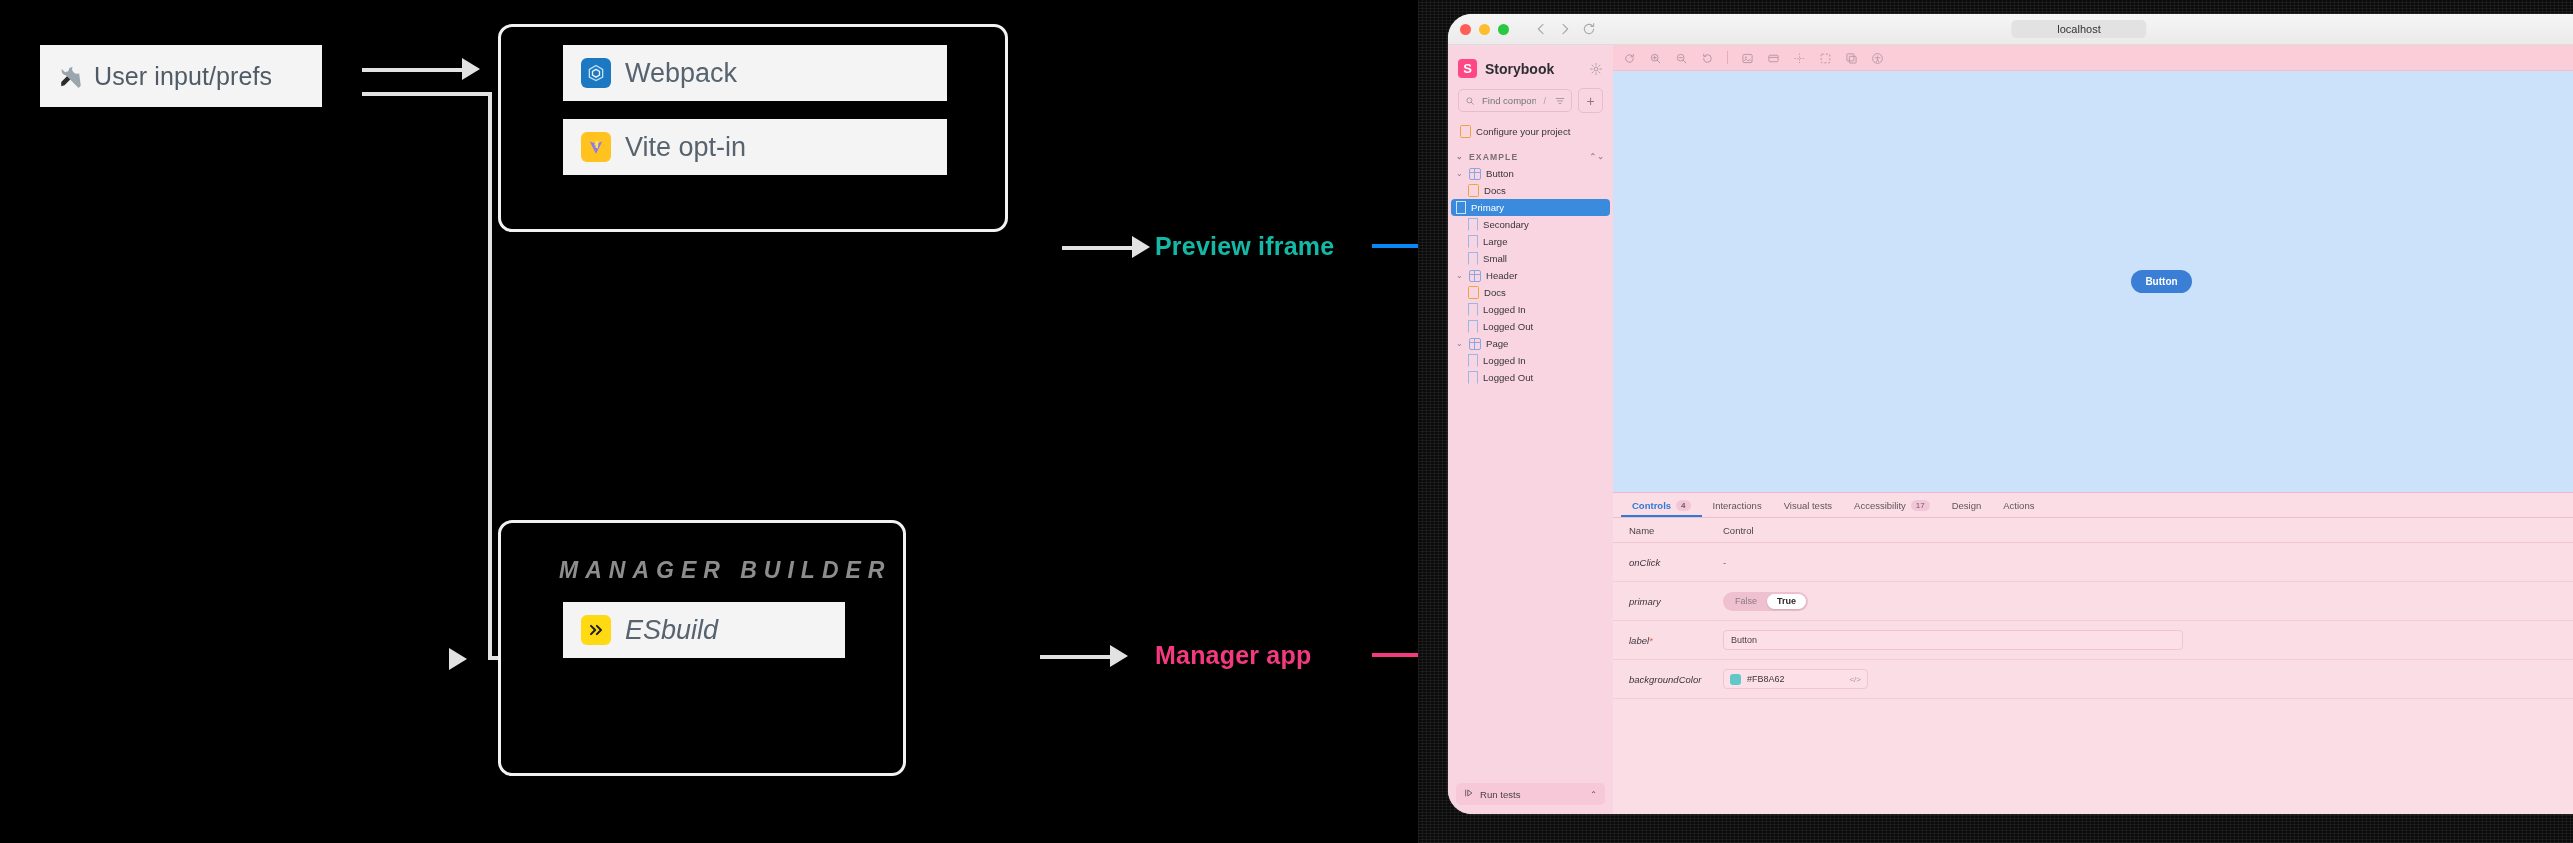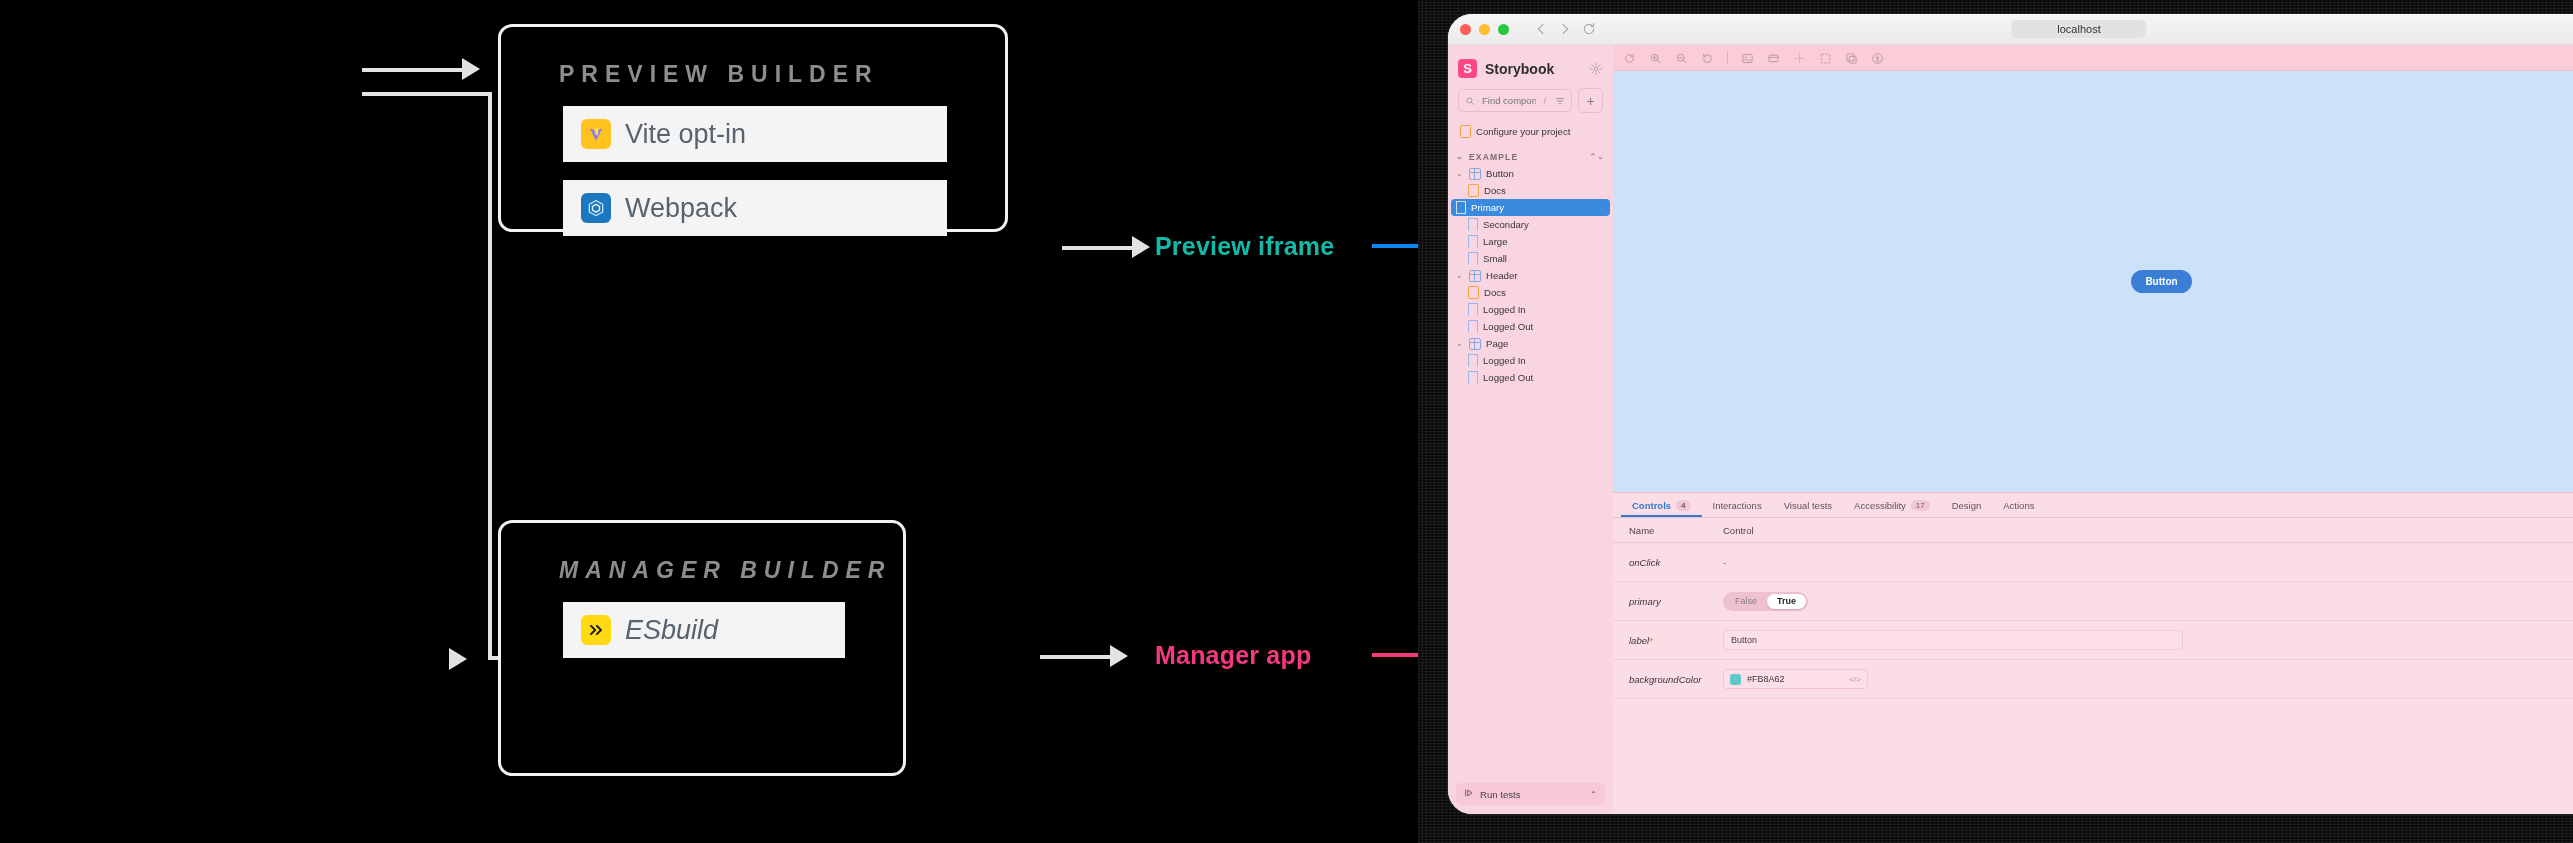--- a/index.html
+++ b/index.html
@@ -126,48 +126,56 @@
   .mono{font-family:"Liberation Mono",monospace;font-size:8.5px;background:#fbd2de;border:1px solid #f0bdcd;border-radius:3px;padding:1px 5px;color:#4a424a;}
   .radio{width:10px;height:10px;border-radius:50%;border:2.5px solid #2f7fd8;background:#fff;box-shadow:inset 0 0 0 1.5px #2f7fd8;}
   .radio-wrap{display:flex;align-items:center;gap:6px;}
   .helptxt{color:#4d444b;}
 </style>
 </head>
 <body>
 
 <div class="stage">
 
+  <div class="chip">
+    <span class="tool-ico">
+      <svg viewBox="0 0 24 24" width="26" height="26">
+        <path d="M3 17.5l9-9 3 3-9 9-3 1z" fill="#2b2b2b"></path>
+        <path d="M13.5 3.5a4.5 4.5 0 006 6L21 21l-2 2L7.5 11.5a4.5 4.5 0 01-4-6l3 3 3-1 1-3z" fill="#9aa5ad"></path>
+      </svg>
+    </span>
+    <span class="lbl">User input/prefs</span>
+  </div>
 
   <div class="arrow-g" style="left:362px;top:68px;width:100px;"></div>
   <div class="arrow-head" style="left:462px;top:58px;"></div>
 
   <div class="elbow-h" style="left:362px;top:92px;width:130px;"></div>
   <div class="elbow-v" style="left:488px;top:92px;height:568px;"></div>
   <div class="elbow-h" style="left:488px;top:656px;width:14px;"></div>
   <div class="arrow-head" style="left:449px;top:648px;"></div>
 
   <div class="panel" style="left:498px;top:24px;width:510px;height:208px;">
-    <div class="panel-title">PREVIEW BUILDER</div>
+    <div class="row">
+      <span class="sq-ico" style="background:#1c78c0;">
+        <svg viewBox="0 0 24 24" width="20" height="20">
+          <path d="M12 3l8 4.6v9.2L12 21l-8-4.2V7.6z" fill="none" stroke="#bfe0f7" stroke-width="1.6"></path>
+          <path d="M12 7.6l4.2 2.4v4.6L12 17l-4.2-2.4V10z" fill="none" stroke="#e6f2fb" stroke-width="1.6"></path>
+        </svg>
+      </span>
+      <span class="rlbl">Webpack</span>
+    </div>
     <div class="row">
       <span class="sq-ico" style="background:#ffc21f;">
         <svg viewBox="0 0 24 24" width="20" height="20">
           <path d="M4.5 5.5L12 20l7.5-14.5L12 8z" fill="#8a7bf0"></path>
           <path d="M12 4.2l3.2 1.1-1 8.4-3-1.2.6-2.6-2 .6z" fill="#ffe05c"></path>
         </svg>
       </span>
       <span class="rlbl">Vite opt-in</span>
-    </div>
-    <div class="row">
-      <span class="sq-ico" style="background:#1c78c0;">
-        <svg viewBox="0 0 24 24" width="20" height="20">
-          <path d="M12 3l8 4.6v9.2L12 21l-8-4.2V7.6z" fill="none" stroke="#bfe0f7" stroke-width="1.6"></path>
-          <path d="M12 7.6l4.2 2.4v4.6L12 17l-4.2-2.4V10z" fill="none" stroke="#e6f2fb" stroke-width="1.6"></path>
-        </svg>
-      </span>
-      <span class="rlbl">Webpack</span>
     </div>
   </div>
 
   <div class="panel" style="left:498px;top:520px;width:408px;height:256px;font-style:italic;">
     <div class="panel-title">MANAGER BUILDER</div>
     <div class="row">
       <span class="sq-ico" style="background:#ffd911;">
         <svg viewBox="0 0 24 24" width="20" height="20">
           <path d="M6 7l5 5-5 5M13 7l5 5-5 5" fill="none" stroke="#1d1d1d" stroke-width="2.4" stroke-linecap="round" stroke-linejoin="round"></path>
         </svg>

